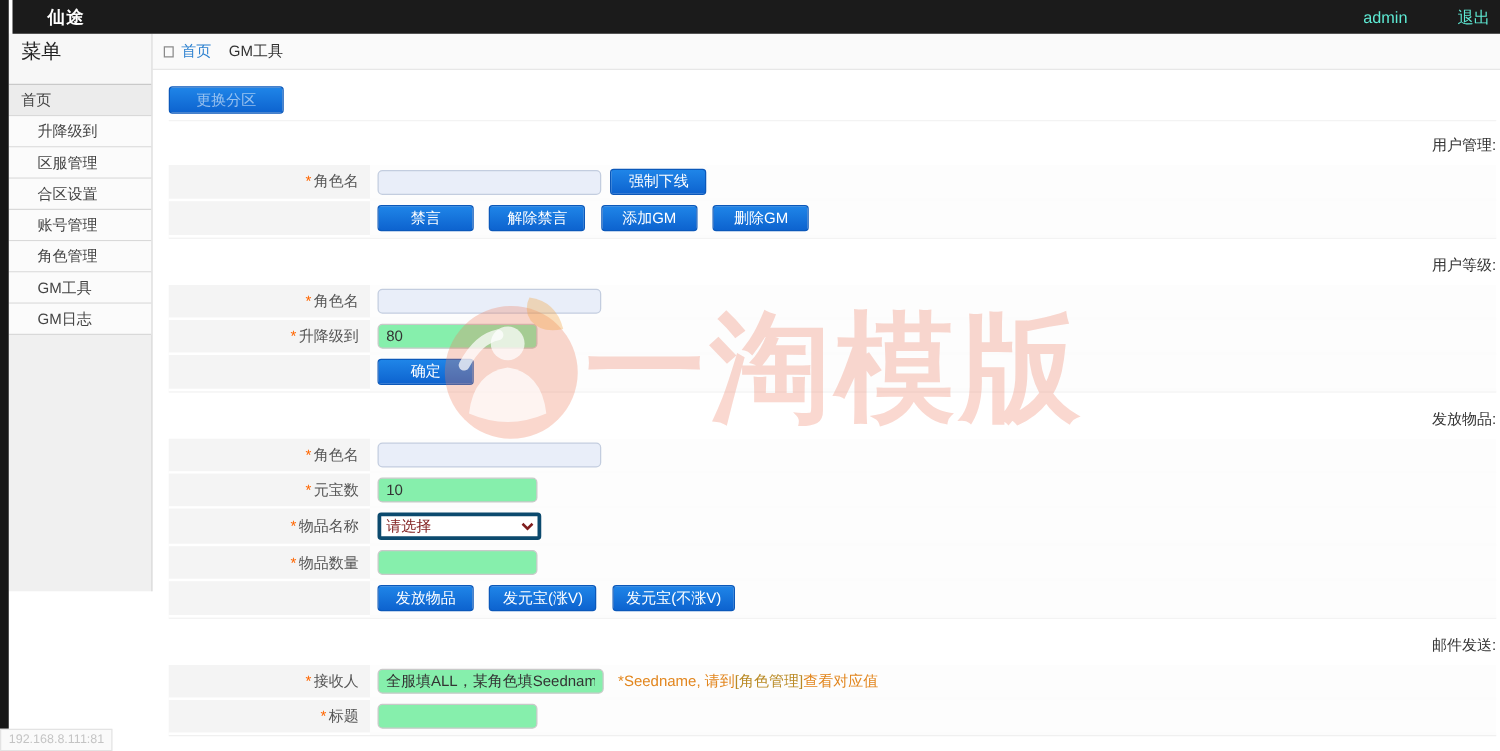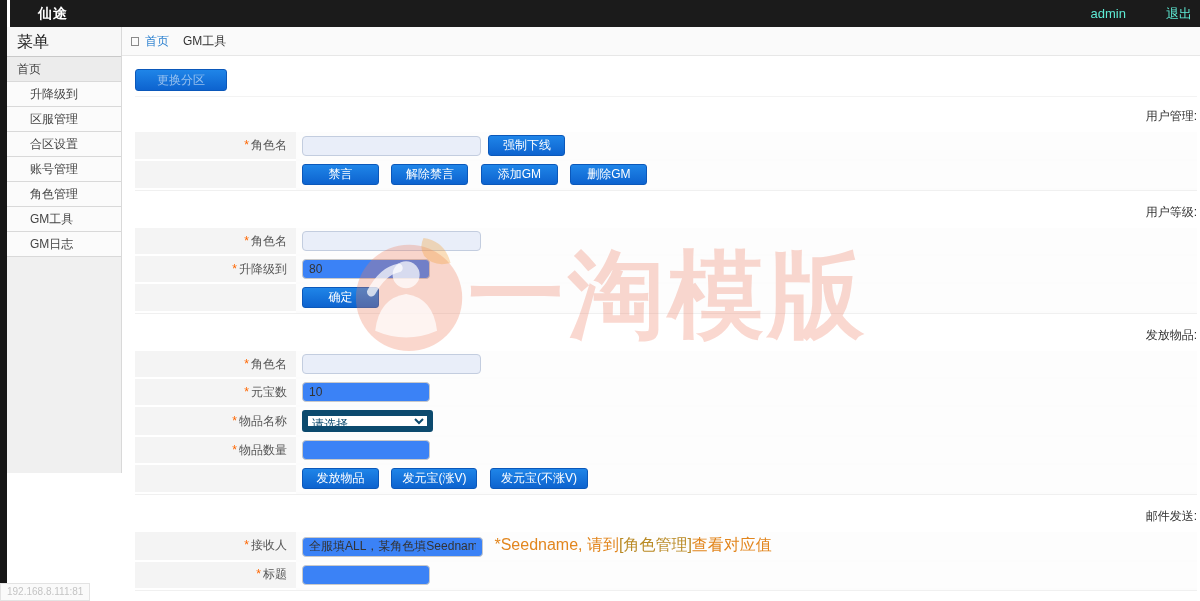--- a/index.html
+++ b/index.html
@@ -12,22 +12,22 @@
   .brand { color:#fff; font-size:14px; font-weight:bold; margin-left:28px; letter-spacing:1px; }
   .topbar-right { margin-left:auto; display:flex; align-items:center; gap:40px; padding-right:18px; }
   .topbar-right span { color:#5eead4; font-size:13px; cursor:pointer; }
 
   
   .edge-strip { position:absolute; left:0; top:0; width:7px; height:601px; background:#161616; z-index:9; }
 
   
   .sidebar { position:absolute; left:7px; top:27px; width:115px; height:446px;
     background:#f0f0f0; border-right:1px solid #d9d9d9; z-index:8; }
-  .menu-header { height:30px; line-height:30px; padding-left:10px; font-size:16px; color:#222;
-    background:#f7f7f7; border-bottom:1px solid #c9c9c9; }
+  .menu-header { height:41px; line-height:30px; padding-left:10px; font-size:16px; color:#222;
+    background:#f7f7f7; border-bottom:1px solid #c9c9c9;font-family:Liberation Mono, monospace; }
   .side-item { height:25px; line-height:25px; font-size:12px; color:#444;
     border-bottom:1px solid #d9d9d9; cursor:pointer; }
   .side-item.top { padding-left:10px; background:#ececec; }
   .side-item.sub { padding-left:23px; background:#fbfbfb; }
 
   
   .main { position:absolute; left:122px; top:27px; width:1078px; height:574px; background:#fff; }
   .breadcrumb { height:29px; background:#fafafa; border-bottom:1px solid #e7e7e7;
     display:flex; align-items:center; padding-left:9px; font-size:12px; gap:6px; }
   .bc-box { width:8px; height:9px; border:1px solid #8a8a8a; display:inline-block; }
@@ -45,36 +45,36 @@
   
   .form { display:table; width:100%; border-bottom:1px solid #f0f0f0; }
   .frow { display:table-row; }
   .fl { display:table-cell; width:161px; background:#f4f4f4; text-align:right; vertical-align:middle;
     padding:4px 9px 4px 0; font-size:12px; color:#555; border-bottom:2px solid #fff; height:27px; }
   .fv { display:table-cell; vertical-align:middle; padding:3px 0 3px 6px;
     background:#fdfdfd; border-bottom:2px solid #fcfcfc; height:27px; }
   .star { color:#ff6600; margin-right:2px; font-size:12px; }
 
   .inp { height:20px; border:1px solid #c9c9c9; border-radius:4px; padding:0 6px;
-    font-size:12px; color:#333; width:128px; background:#3b82f6; font-family:inherit; }
+    font-size:12px; color:#333; width:128px; background:#86efac; font-family:inherit; }
   .inp::placeholder { color:#aaa; }
   .inp-role { width:179px; background:#e9eef9; border-color:#c3cddf; }
   .inp-mail { width:181px; }
 
   .btn { display:inline-block; vertical-align:middle;
     background:linear-gradient(180deg,#1f85e8,#0d63cf); border:1px solid #0b58ba; border-radius:3px;
     color:#fff; font-size:12px; height:21px; line-height:19px; text-align:center;
     min-width:77px; padding:0 10px; margin-right:8px; cursor:pointer; }
   .btn-zone { min-width:92px; height:22px; line-height:20px; color:rgba(255,255,255,.55); }
   .btn-wide { min-width:91px; }
 
-  select.sel { width:131px; height:22px; font-size:12px; color:#0c4a6e; border:6px solid #0c4a6e;
+  select.sel { width:131px; height:22px; font-size:12px; color:#7f1d1d; border:3px solid #0c4a6e;
     border-radius:3px; background:#fff; font-family:inherit; }
 
-  .note { font-size:16px; color:#e2861e; margin-left:7px; }
+  .note { font-size:12px; color:#e2861e; margin-left:7px; }
   .note .nlink { color:#b98a25; cursor:pointer; }
 
   
   .watermark { position:absolute; left:352px; top:236px; display:flex; align-items:center;
     z-index:50; pointer-events:none; }
   .wm-text { font-size:96px; font-weight:bold; color:rgba(240,125,100,.30); letter-spacing:4px;
     line-height:1; white-space:nowrap; }
 
   
   .statusbar { position:absolute; left:0; bottom:0; z-index:60; background:#fafafa;

